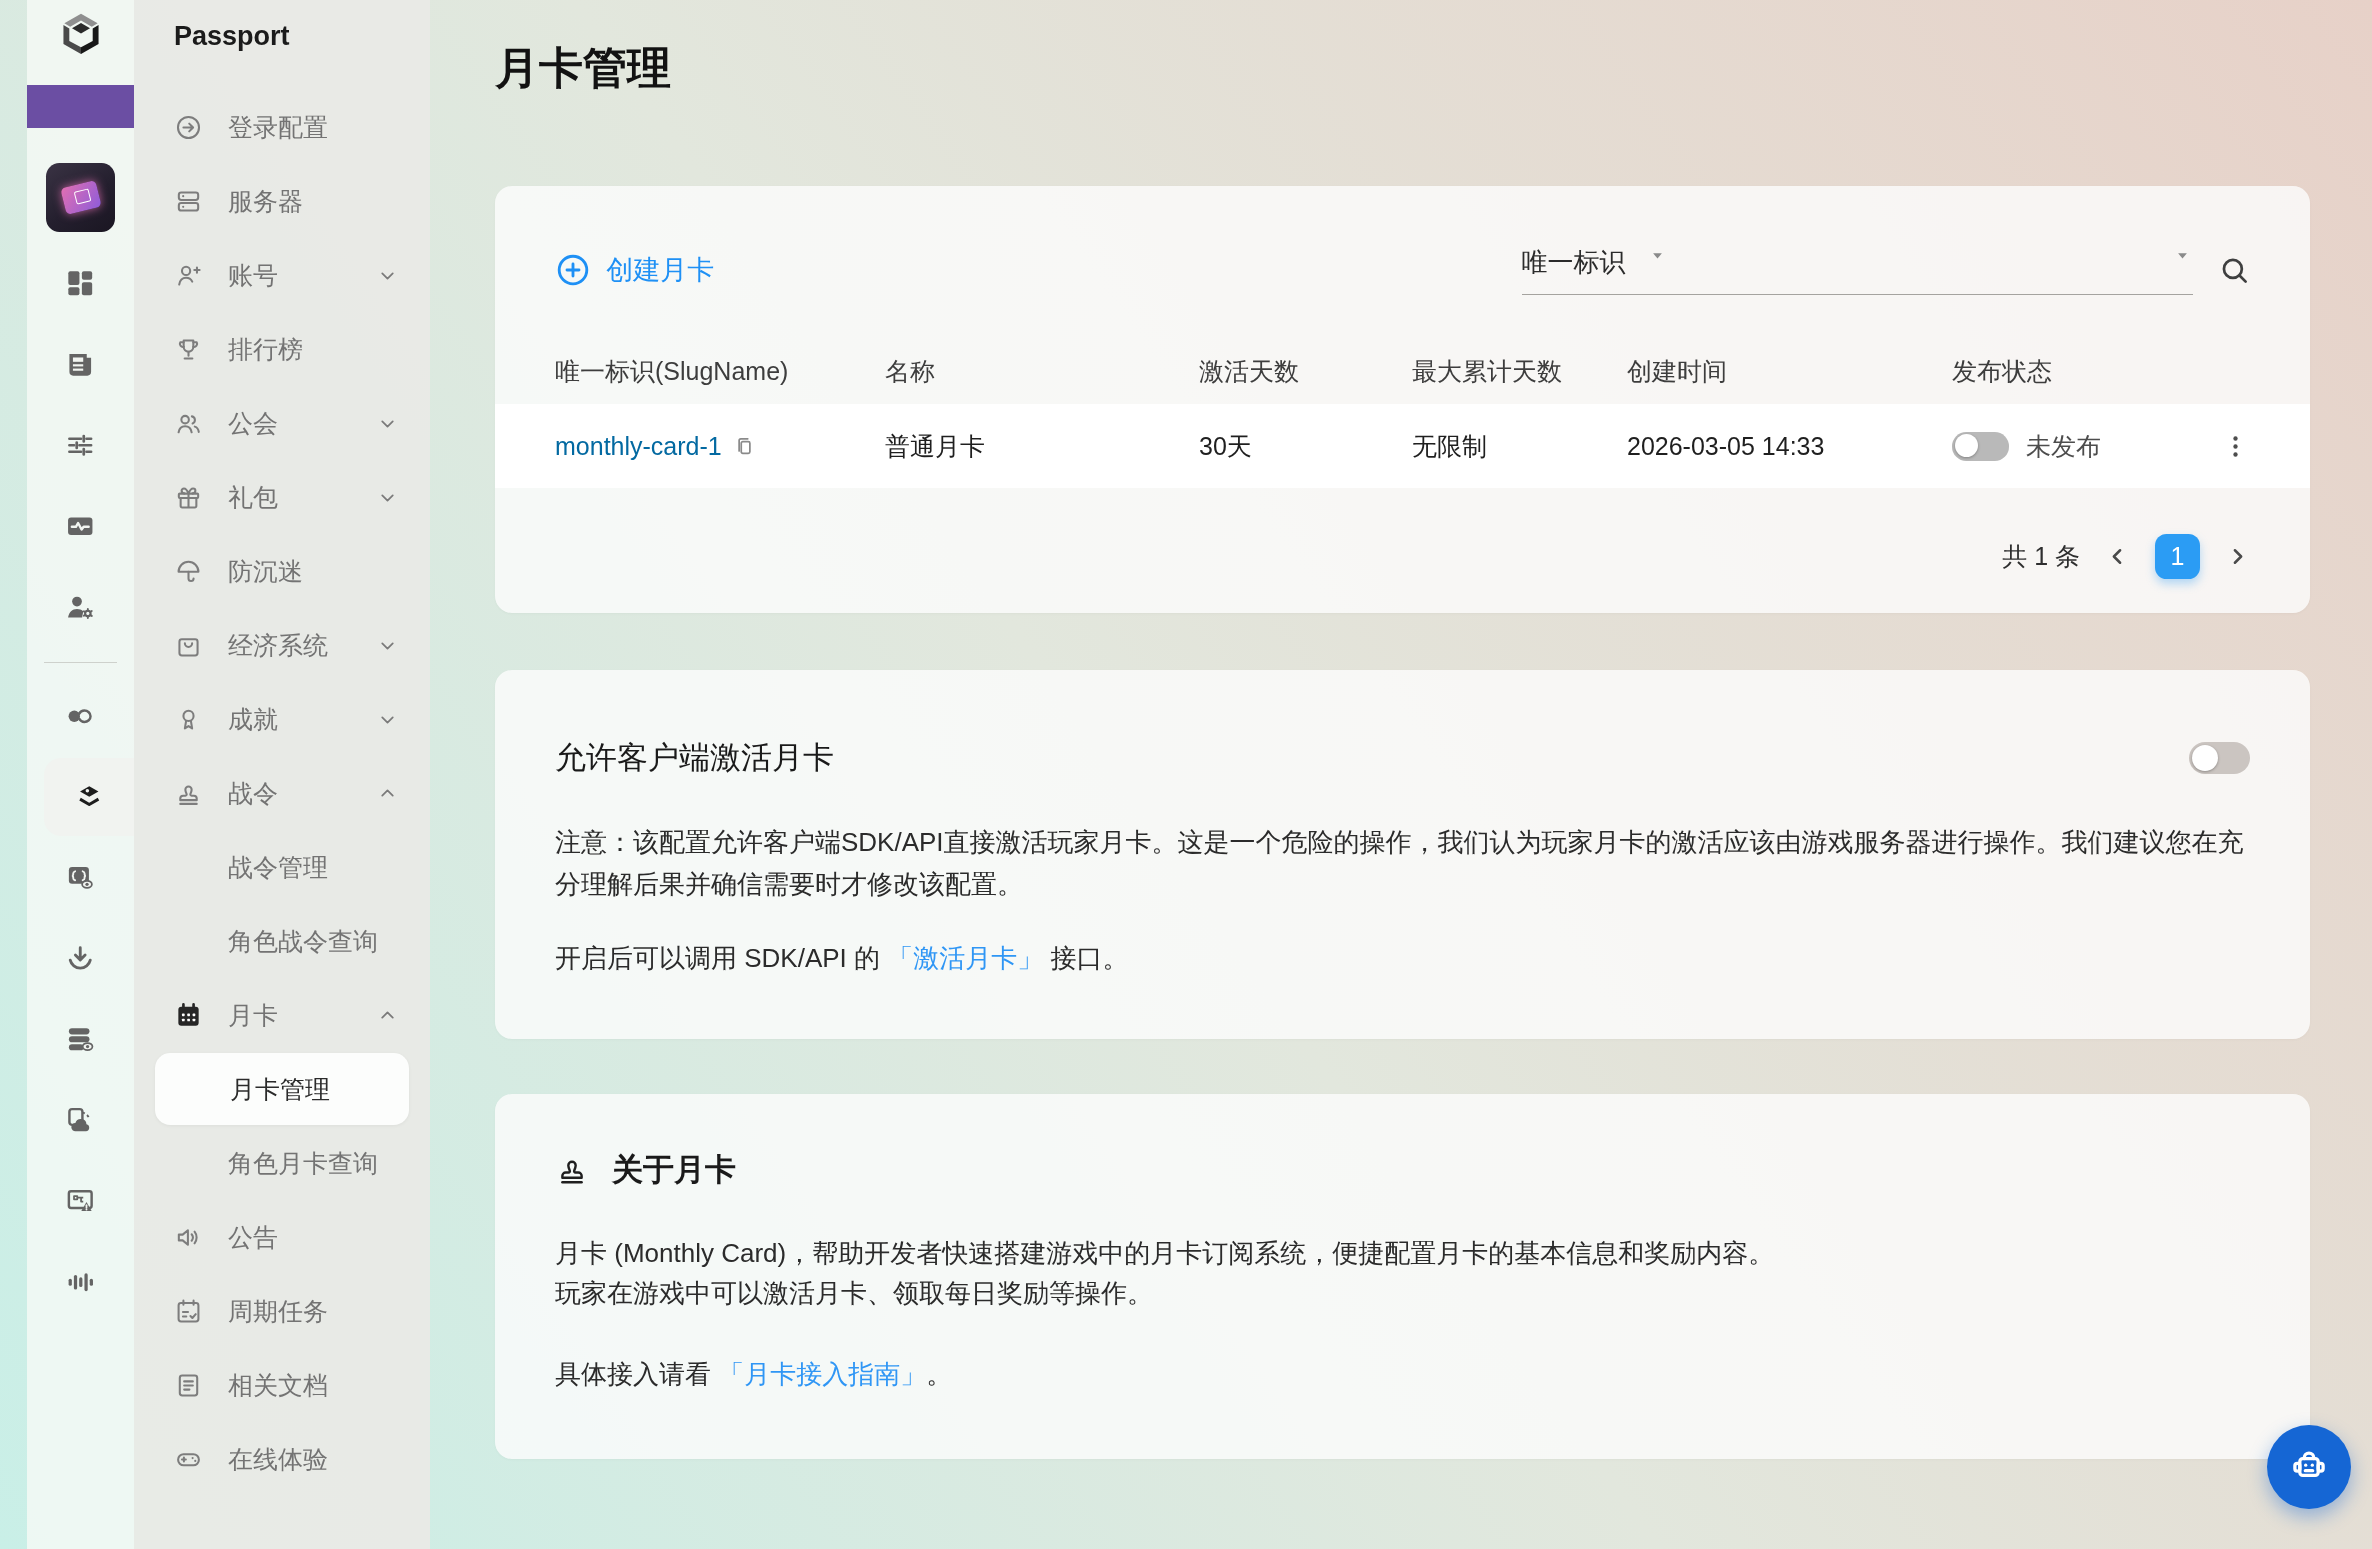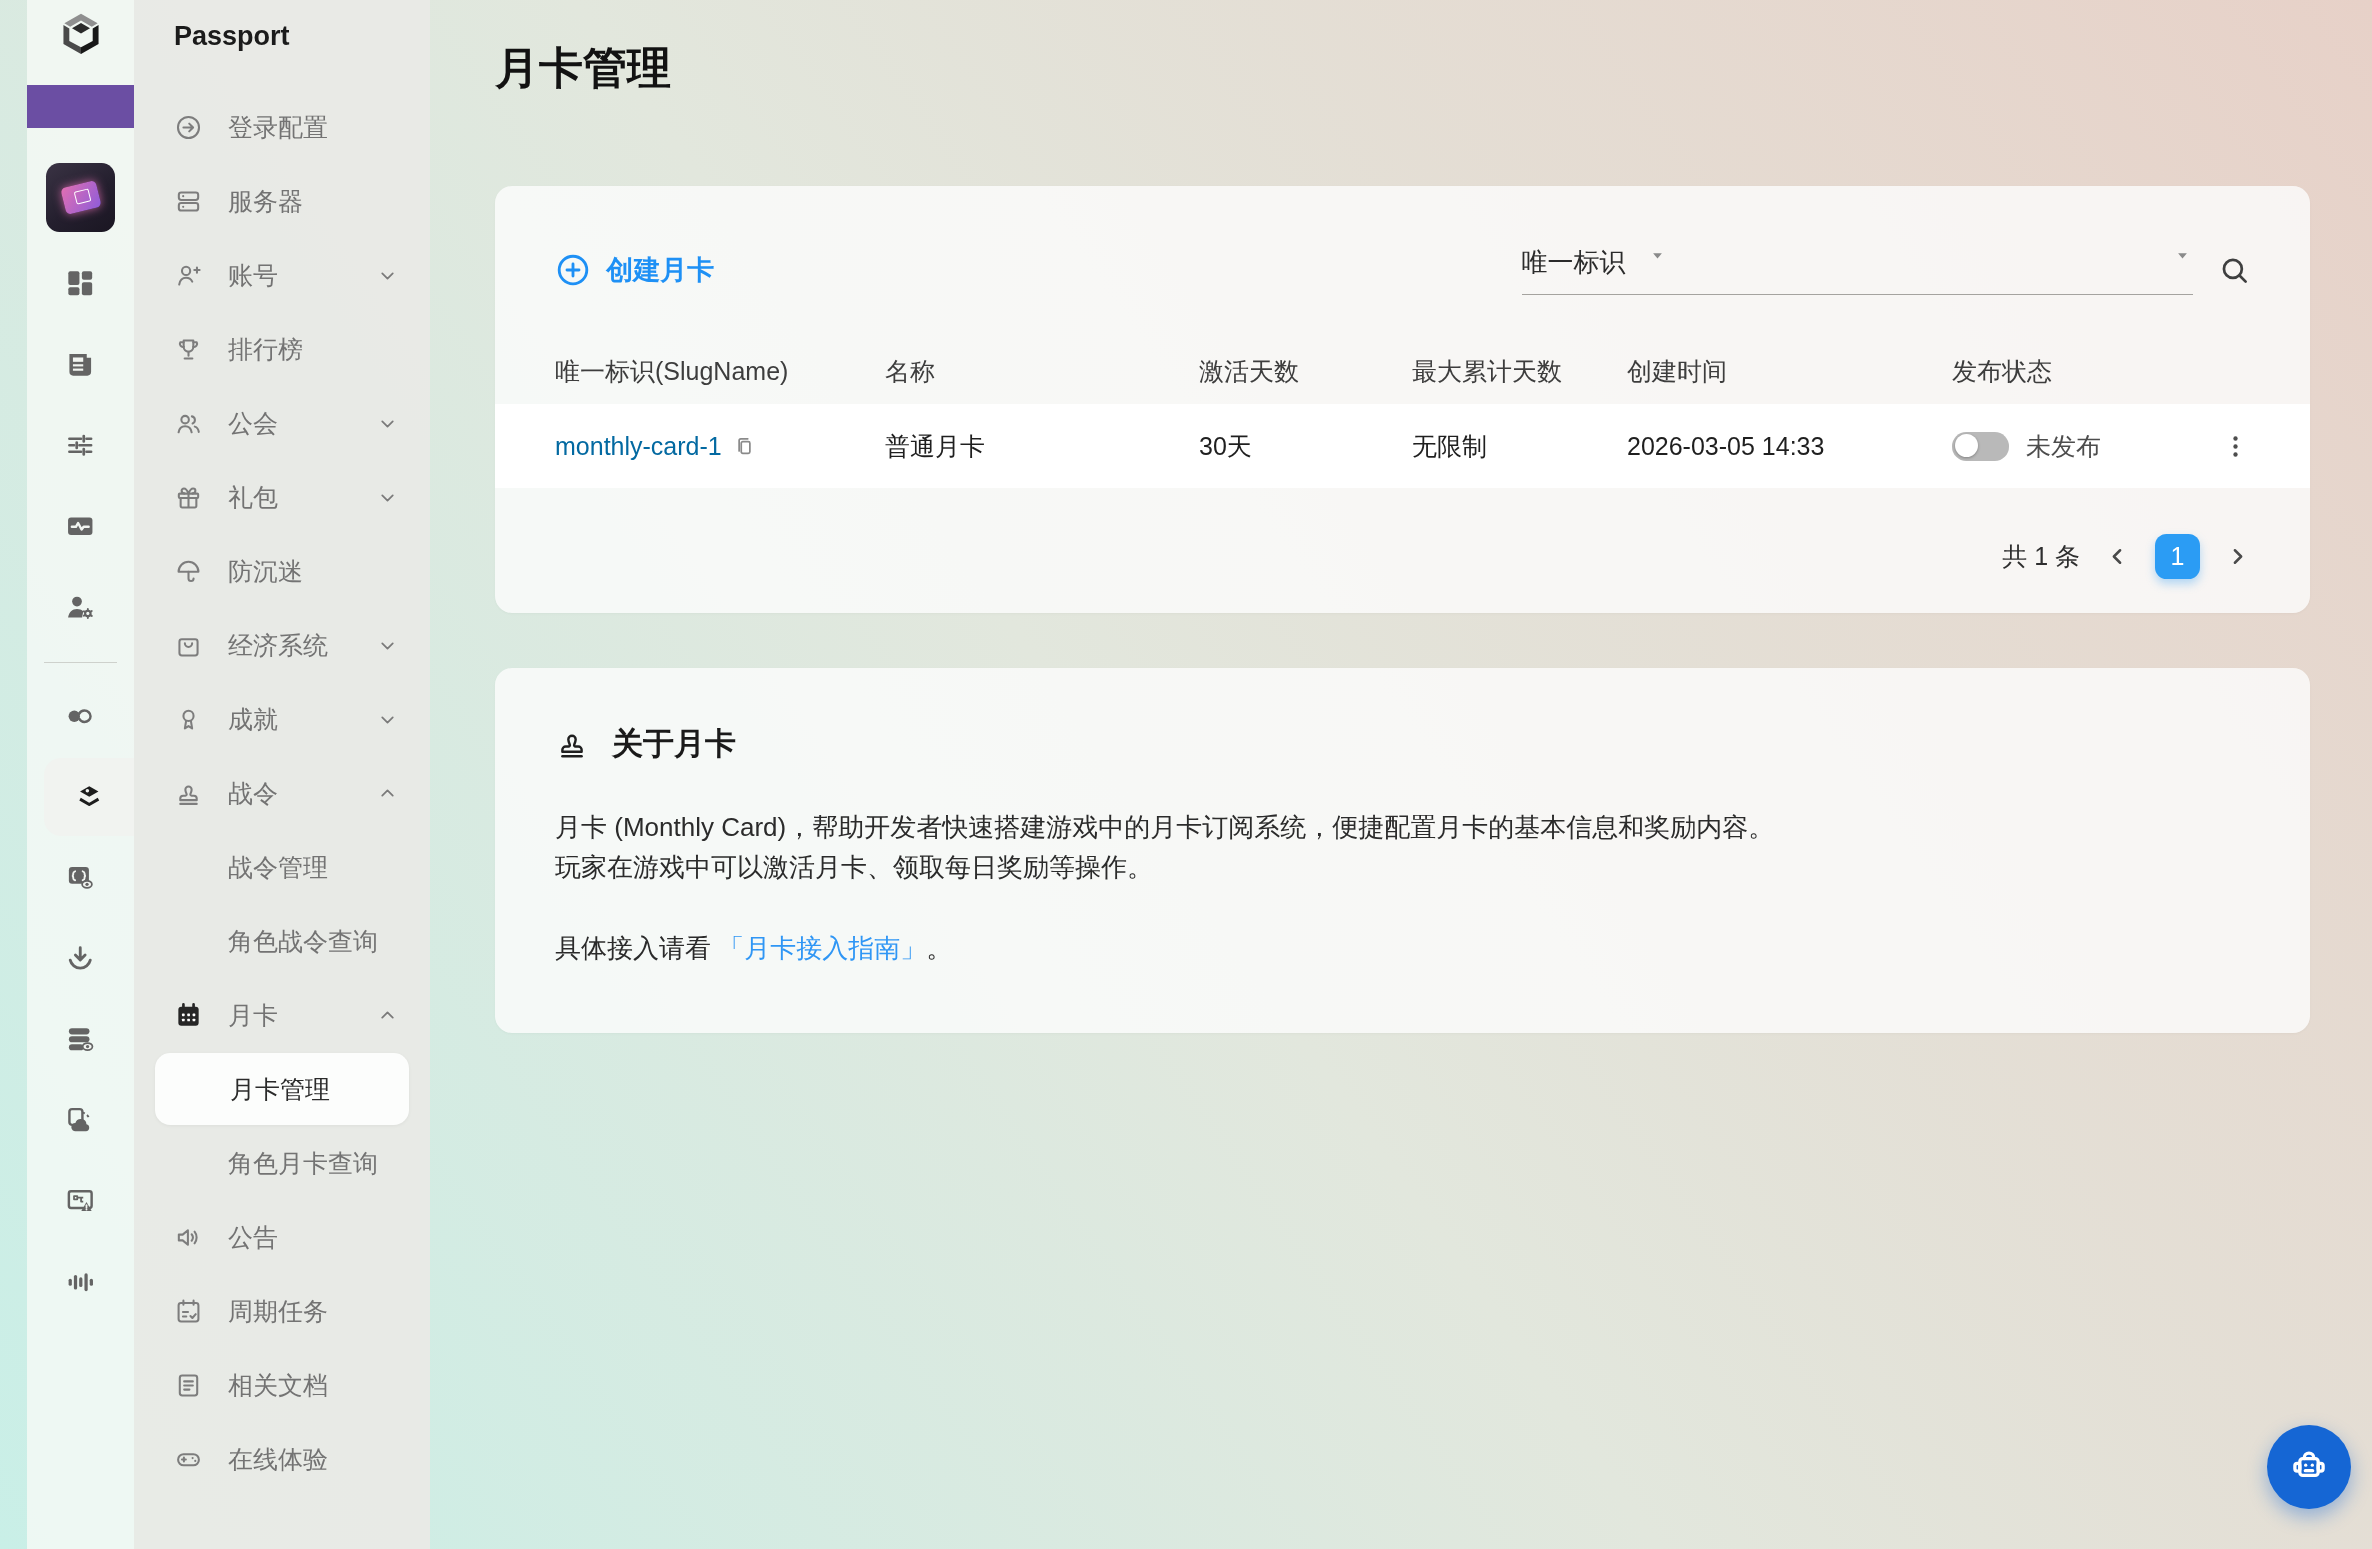--- a/index.html
+++ b/index.html
@@ -42,21 +42,21 @@
     height:72px;color:#2b2b2b;box-shadow:0 1px 3.8px rgba(0,0,0,.05)}
   .chev{margin-left:auto;margin-right:32.5px;color:#7a7a7a;flex:none}
   .chev svg{width:21px;height:21px}
   .chev.up svg{transform:rotate(180deg)}
   
   .main{position:absolute;left:430px;top:0;width:1942px;height:100%}
   .page-title{margin:42px 0 0 65px;font-size:44px;line-height:52px;font-weight:600;color:#121212}
   .card{margin:0 62px 0 65px;background:rgba(252,253,252,.8);border-radius:17px;box-shadow:0 1px 2.9px rgba(0,0,0,.03)}
   .card1{margin-top:92px;padding-bottom:34px}
   .toolbar{display:flex;align-items:center;justify-content:space-between;padding:57px 60px 0;height:54px}
-  .create-btn{display:flex;align-items:center;gap:15.3px;color:#1e90f5;font-size:27px;font-weight:700;cursor:pointer}
+  .create-btn{display:flex;align-items:center;gap:15.3px;color:#1e90f5;font-size:27px;font-weight:400;cursor:pointer}
   .create-btn svg{width:36px;height:36px}
   .toolbar-right{display:flex;align-items:center}
   .filter{display:flex;align-items:flex-start;width:671px;border-bottom:1.9px solid #a5a39f;padding-bottom:13.4px;cursor:pointer}
   .filter-label{font-size:26px;color:#2b2b2b;margin-right:21px}
   .caret{color:#8a8a8a}
   .caret svg{width:21px;height:21px}
   .filter-input{flex:1;border:none;background:transparent;outline:none;font-size:26px;height:32.5px}
   .search-btn{margin-left:25px;color:#3f3f3f;cursor:pointer}
   .search-btn svg{width:32.5px;height:32.5px}
   .trow{display:grid;grid-template-columns:330px 314px 213px 215px 325px 229px 1fr;align-items:center;padding:0 60px}
@@ -534,20 +534,32 @@
       </span>
       <span class="page-num">1</span>
       <span class="pg-chev">
         <svg viewBox="0 0 24 24" fill="none" stroke="currentColor" stroke-width="2.4" stroke-linecap="round" stroke-linejoin="round">
             <path d="M9.5 6l6 6-6 6"></path>
           </svg>
       </span>
     </div>
   </div>
 
+  <div class="card card2">
+    <div class="card2-head">
+      <div class="card2-title">允许客户端激活月卡</div>
+      <span class="switch big">
+          <span class="knob"></span>
+        </span>
+    </div>
+    <div class="note">注意：该配置允许客户端SDK/API直接激活玩家月卡。这是一个危险的操作，我们认为玩家月卡的激活应该由游戏服务器进行操作。我们建议您在充分理解后果并确信需要时才修改该配置。</div>
+    <div class="api-line">
+      <span>开启后可以调用 SDK/API 的 </span><span class="link">「激活月卡」</span><span> 接口。</span>
+    </div>
+  </div>
 
   <div class="card card3">
     <div class="card3-head">
       <span>
         <svg viewBox="0 0 24 24" fill="none" stroke="currentColor" stroke-width="1.7" stroke-linejoin="round">
           <path d="M13.6 12.3c-.3.7.1 1.5.9 1.5h2a2.3 2.3 0 0 1 2.3 2.3v1.4H5.2v-1.4a2.3 2.3 0 0 1 2.3-2.3h2c.8 0 1.2-.8.9-1.5-.5-1.2-1-2.4-1-3.5a2.6 2.6 0 1 1 5.2 0c0 1.1-.5 2.3-1 3.5z"></path>
           <path d="M5.2 20.6h13.6" stroke-linecap="round"></path>
         </svg>
       </span>
       <span class="card3-title">关于月卡</span>

